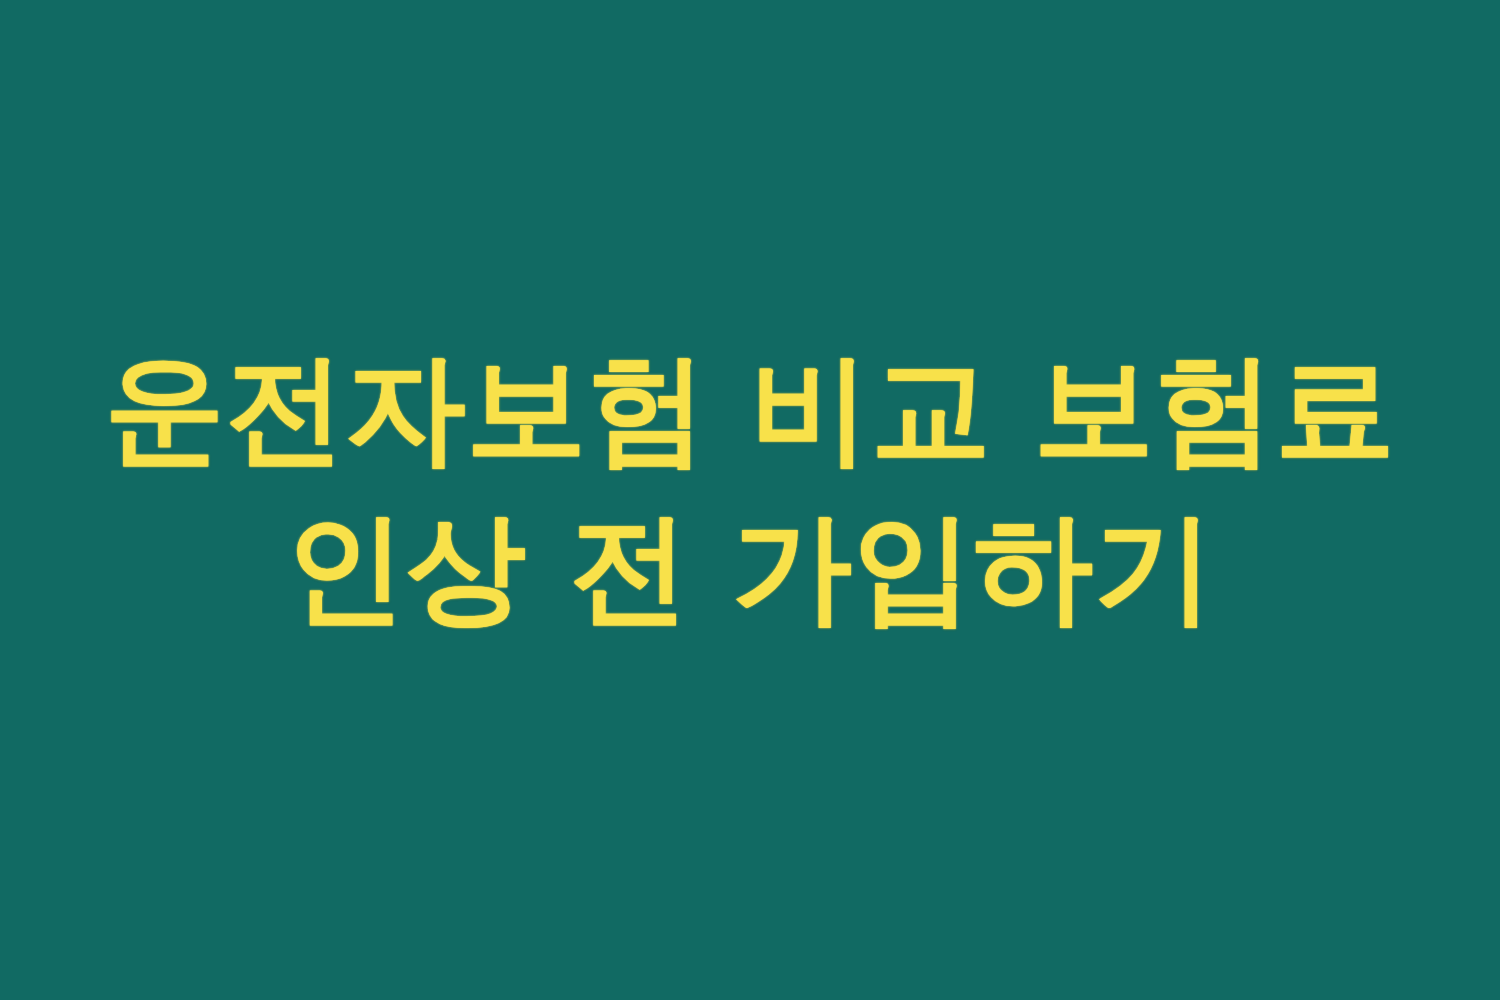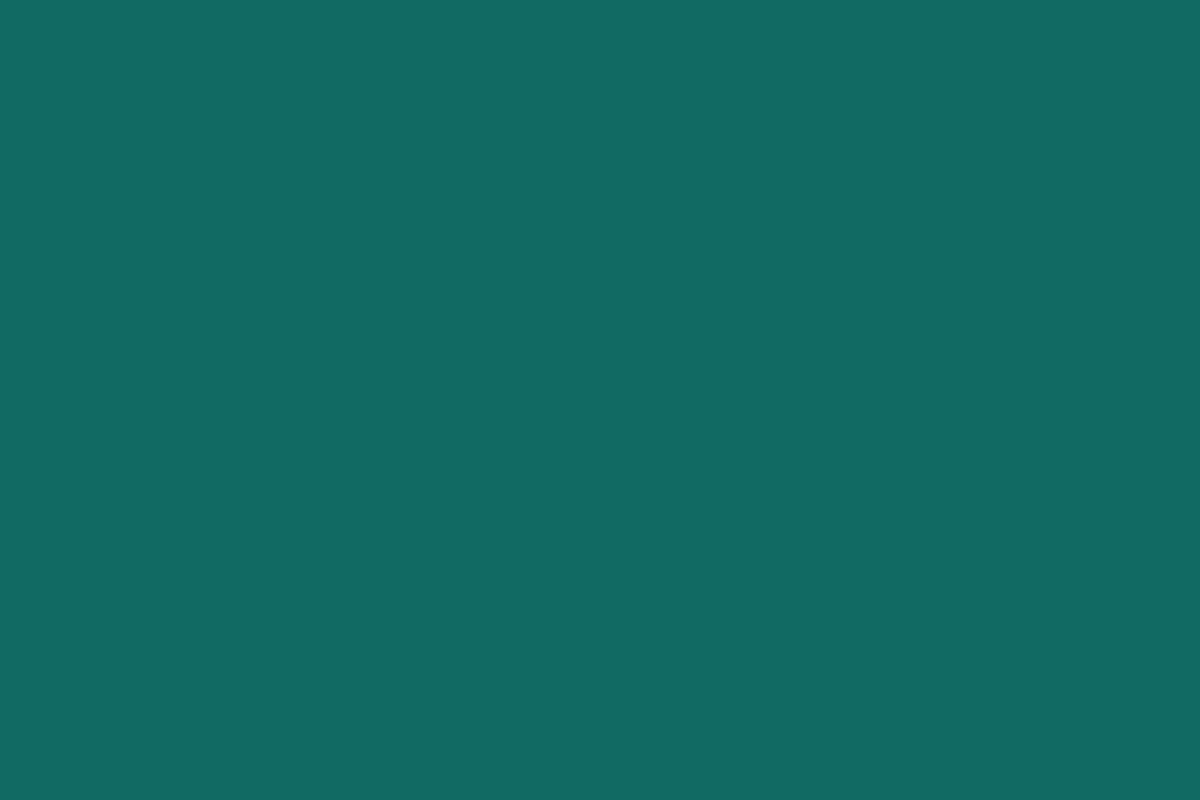--- a/index.html
+++ b/index.html
@@ -60,17 +60,19 @@
   .headline-line.line-1 { font-size: 96px; }
   .headline-line.line-2 { font-size: 96px; }
 </style>
 </head>
 <body>
 
 <div id="banner-root" style="background: rgb(17, 106, 99);">
 
   <div id="headline-block">
 
+    <span class="headline-line line-1" style="color: rgb(248, 225, 74); text-shadow: rgb(248, 225, 74) 0px 0px 1px, rgba(248, 225, 74, 0.55) 0px 0px 2px, rgba(0, 0, 0, 0.1) 0px 1px 2px;">운전자보험 비교 보험료</span>
 
+    <span class="headline-line line-2" style="color: rgb(248, 225, 74); text-shadow: rgb(248, 225, 74) 0px 0px 1px, rgba(248, 225, 74, 0.55) 0px 0px 2px, rgba(0, 0, 0, 0.1) 0px 1px 2px;">인상 전 가입하기</span>
 
   </div>
 
 </div>
 
 </body></html>

